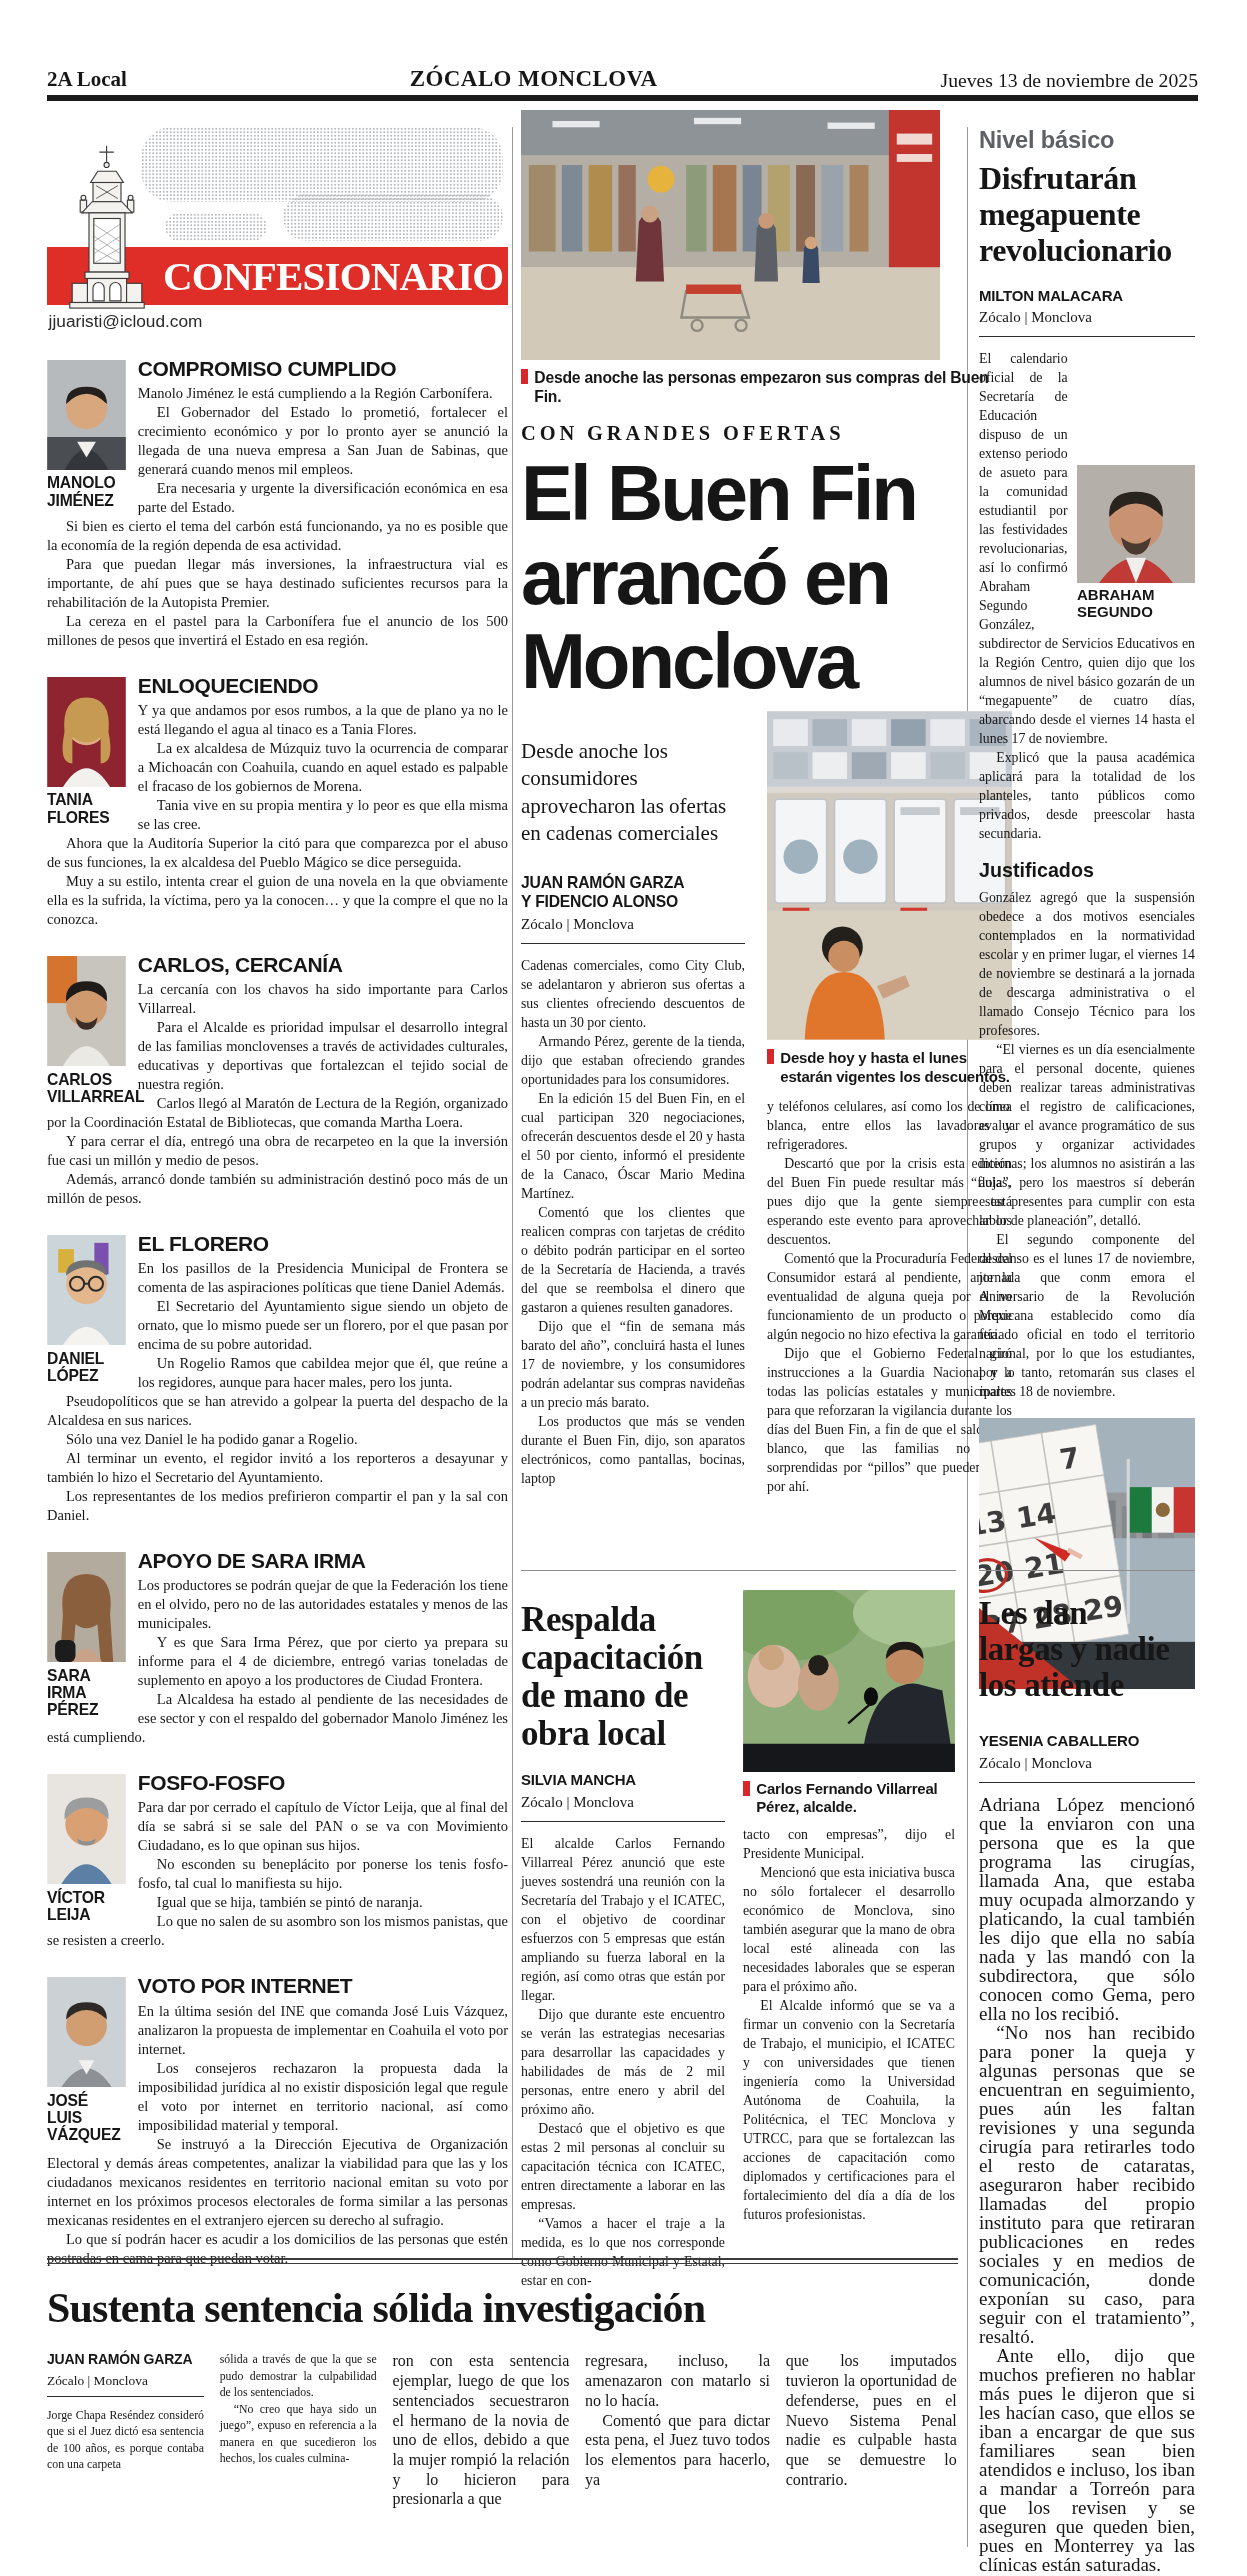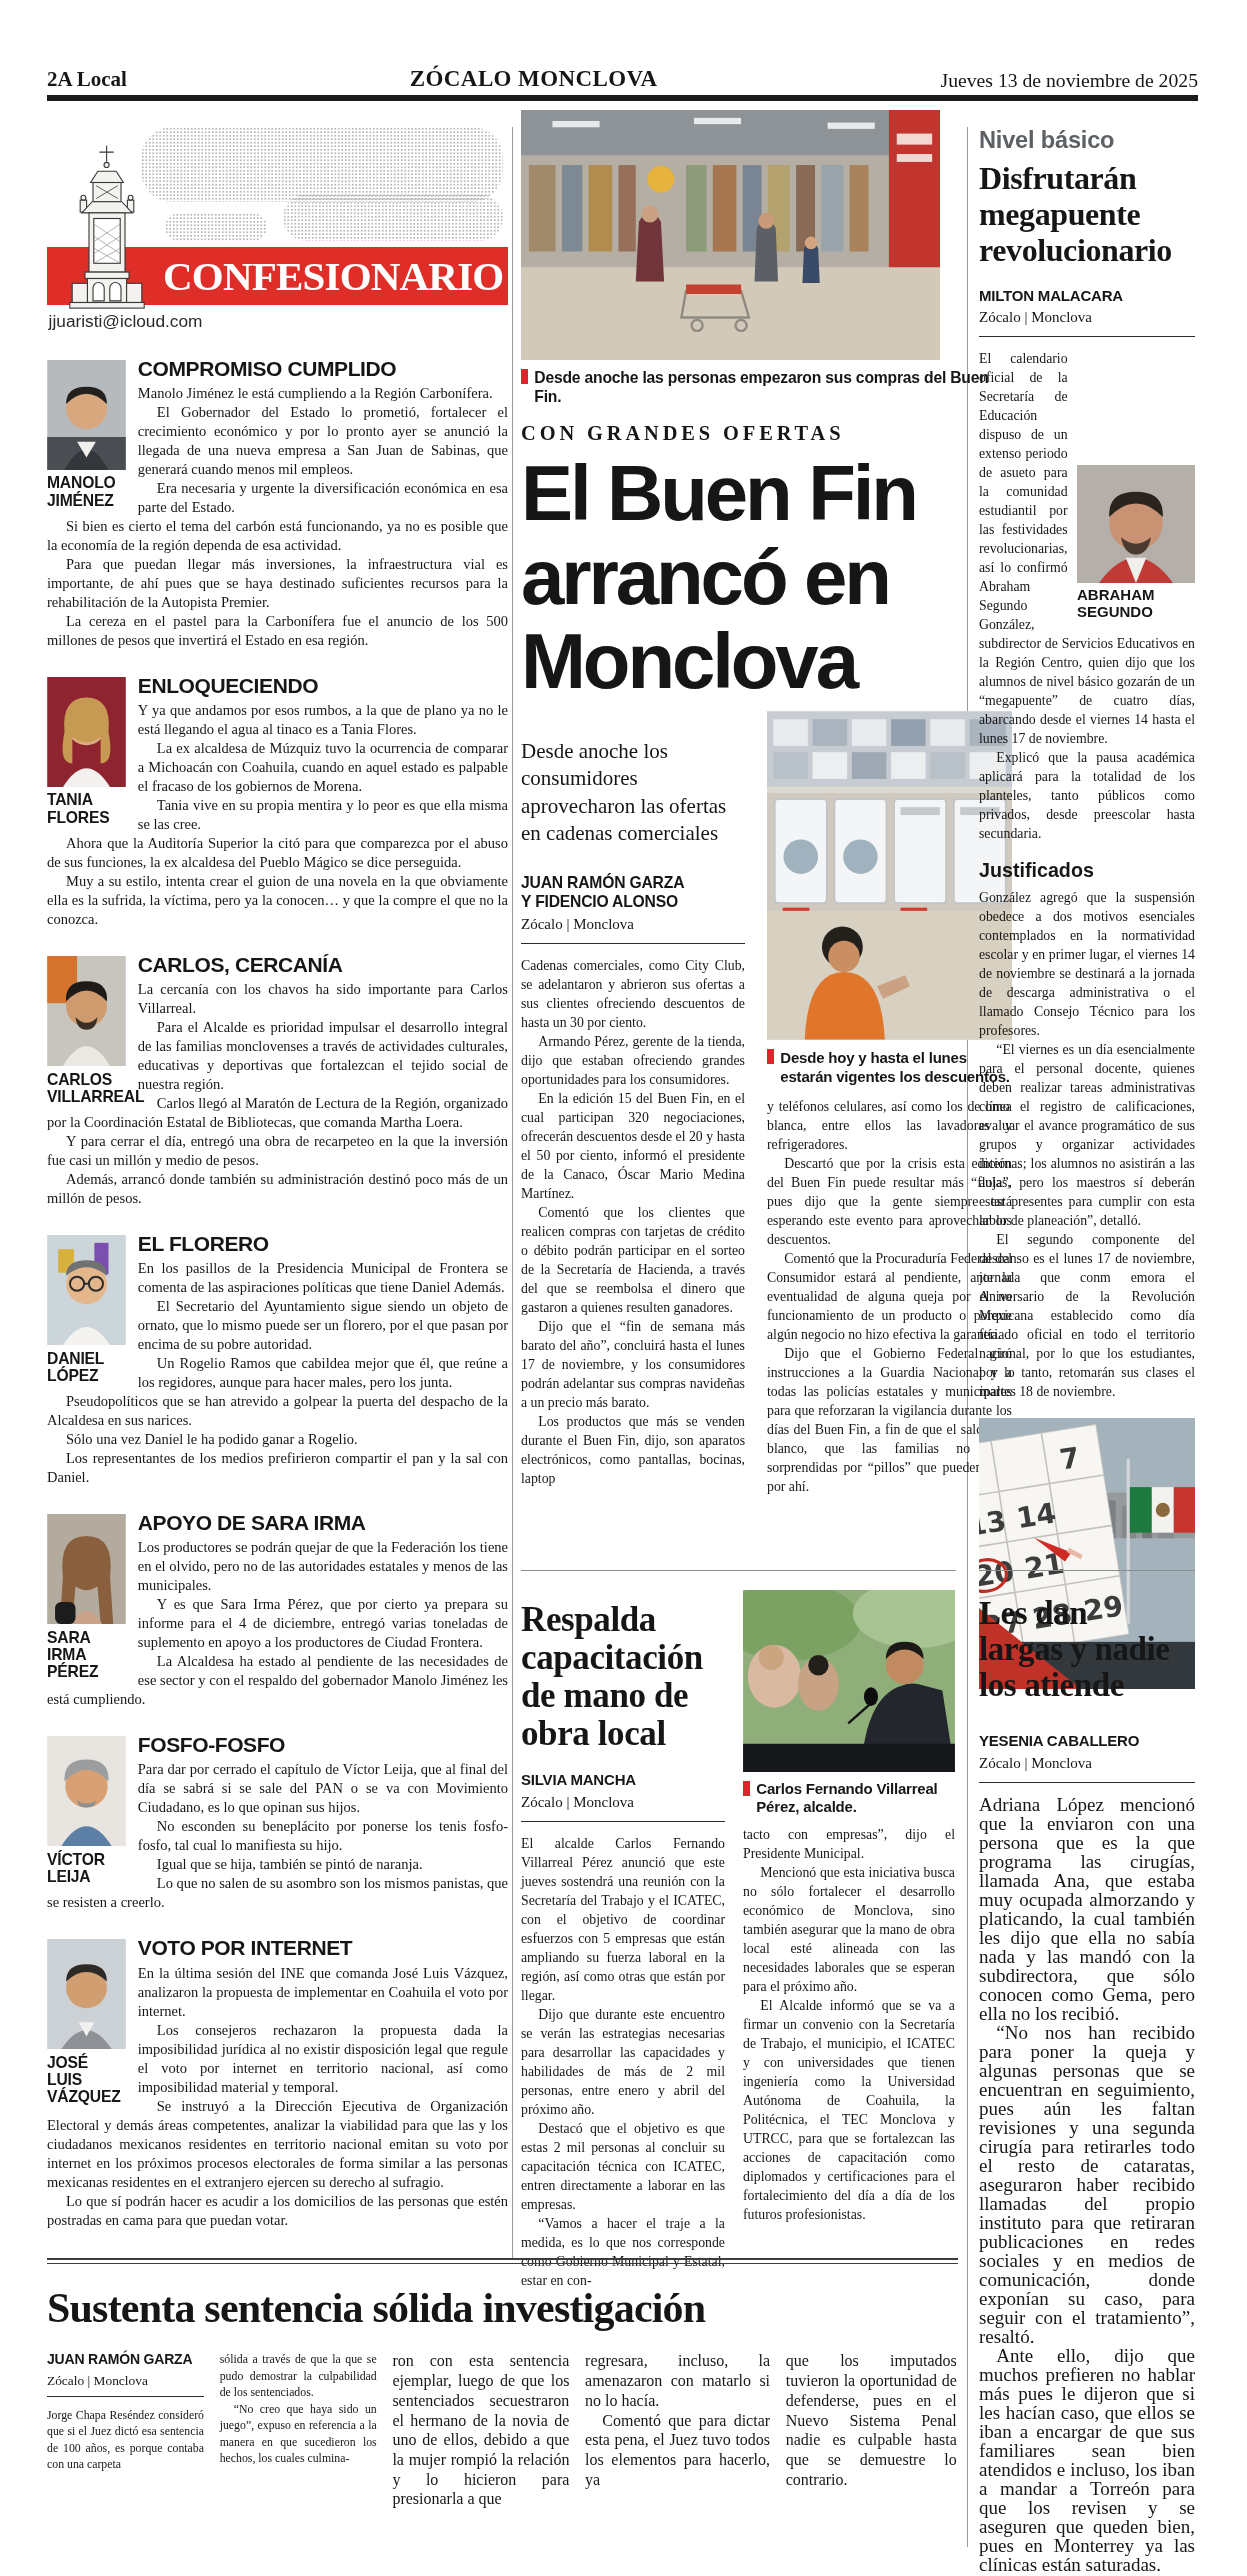--- a/index.html
+++ b/index.html
@@ -230,20 +230,21 @@
             <path d="M47 62 h6" stroke="#2a2a2a" stroke-width="2.5"></path>
           </svg>
         <div class="conf-name" data-name="portrait-name">DANIEL LÓPEZ</div>
       </div>
       <h3 data-name="section-heading">EL FLORERO</h3>
       <p data-name="body-paragraph">En los pasillos de la Presidencia Municipal de Frontera se comenta de las aspiraciones políticas que tiene Daniel Además.</p>
       <p data-name="body-paragraph">El Secretario del Ayuntamiento sigue siendo un objeto de ornato, que lo mismo puede ser un florero, por el que pasan por encima de su pobre autoridad.</p>
       <p data-name="body-paragraph">Un Rogelio Ramos que cabildea mejor que él, que reúne a los regidores, aunque para hacer males, pero los junta.</p>
       <p data-name="body-paragraph">Pseudopolíticos que se han atrevido a golpear la puerta del despacho de la Alcaldesa en sus narices.</p>
       <p data-name="body-paragraph">Sólo una vez Daniel le ha podido ganar a Rogelio.</p>
+      <p data-name="body-paragraph">Al terminar un evento, el regidor invitó a los reporteros a desayunar y también lo hizo el Secretario del Ayuntamiento.</p>
       <p data-name="body-paragraph">Los representantes de los medios prefirieron compartir el pan y la sal con Daniel.</p>
     </section>
 
     <section class="conf" data-name="confesionario-section">
       <div class="conf-photo" data-name="portrait-figure">
         <svg viewBox="0 0 100 140" data-name="portrait-sara-irma-perez">
             <rect width="100" height="140" fill="#b3ab9e"></rect>
             <circle cx="50" cy="66" r="27" fill="#d8a87e"></circle>
             <path d="M20 80 q-6 -52 30 -52 q36 0 30 52 l4 60 l-16 0 l-4 -48 q-14 10 -28 0 l-4 48 l-16 0z" fill="#8a5f3d"></path>
             <path d="M30 140 q20 -34 40 0 z" fill="#caa28a"></path>

